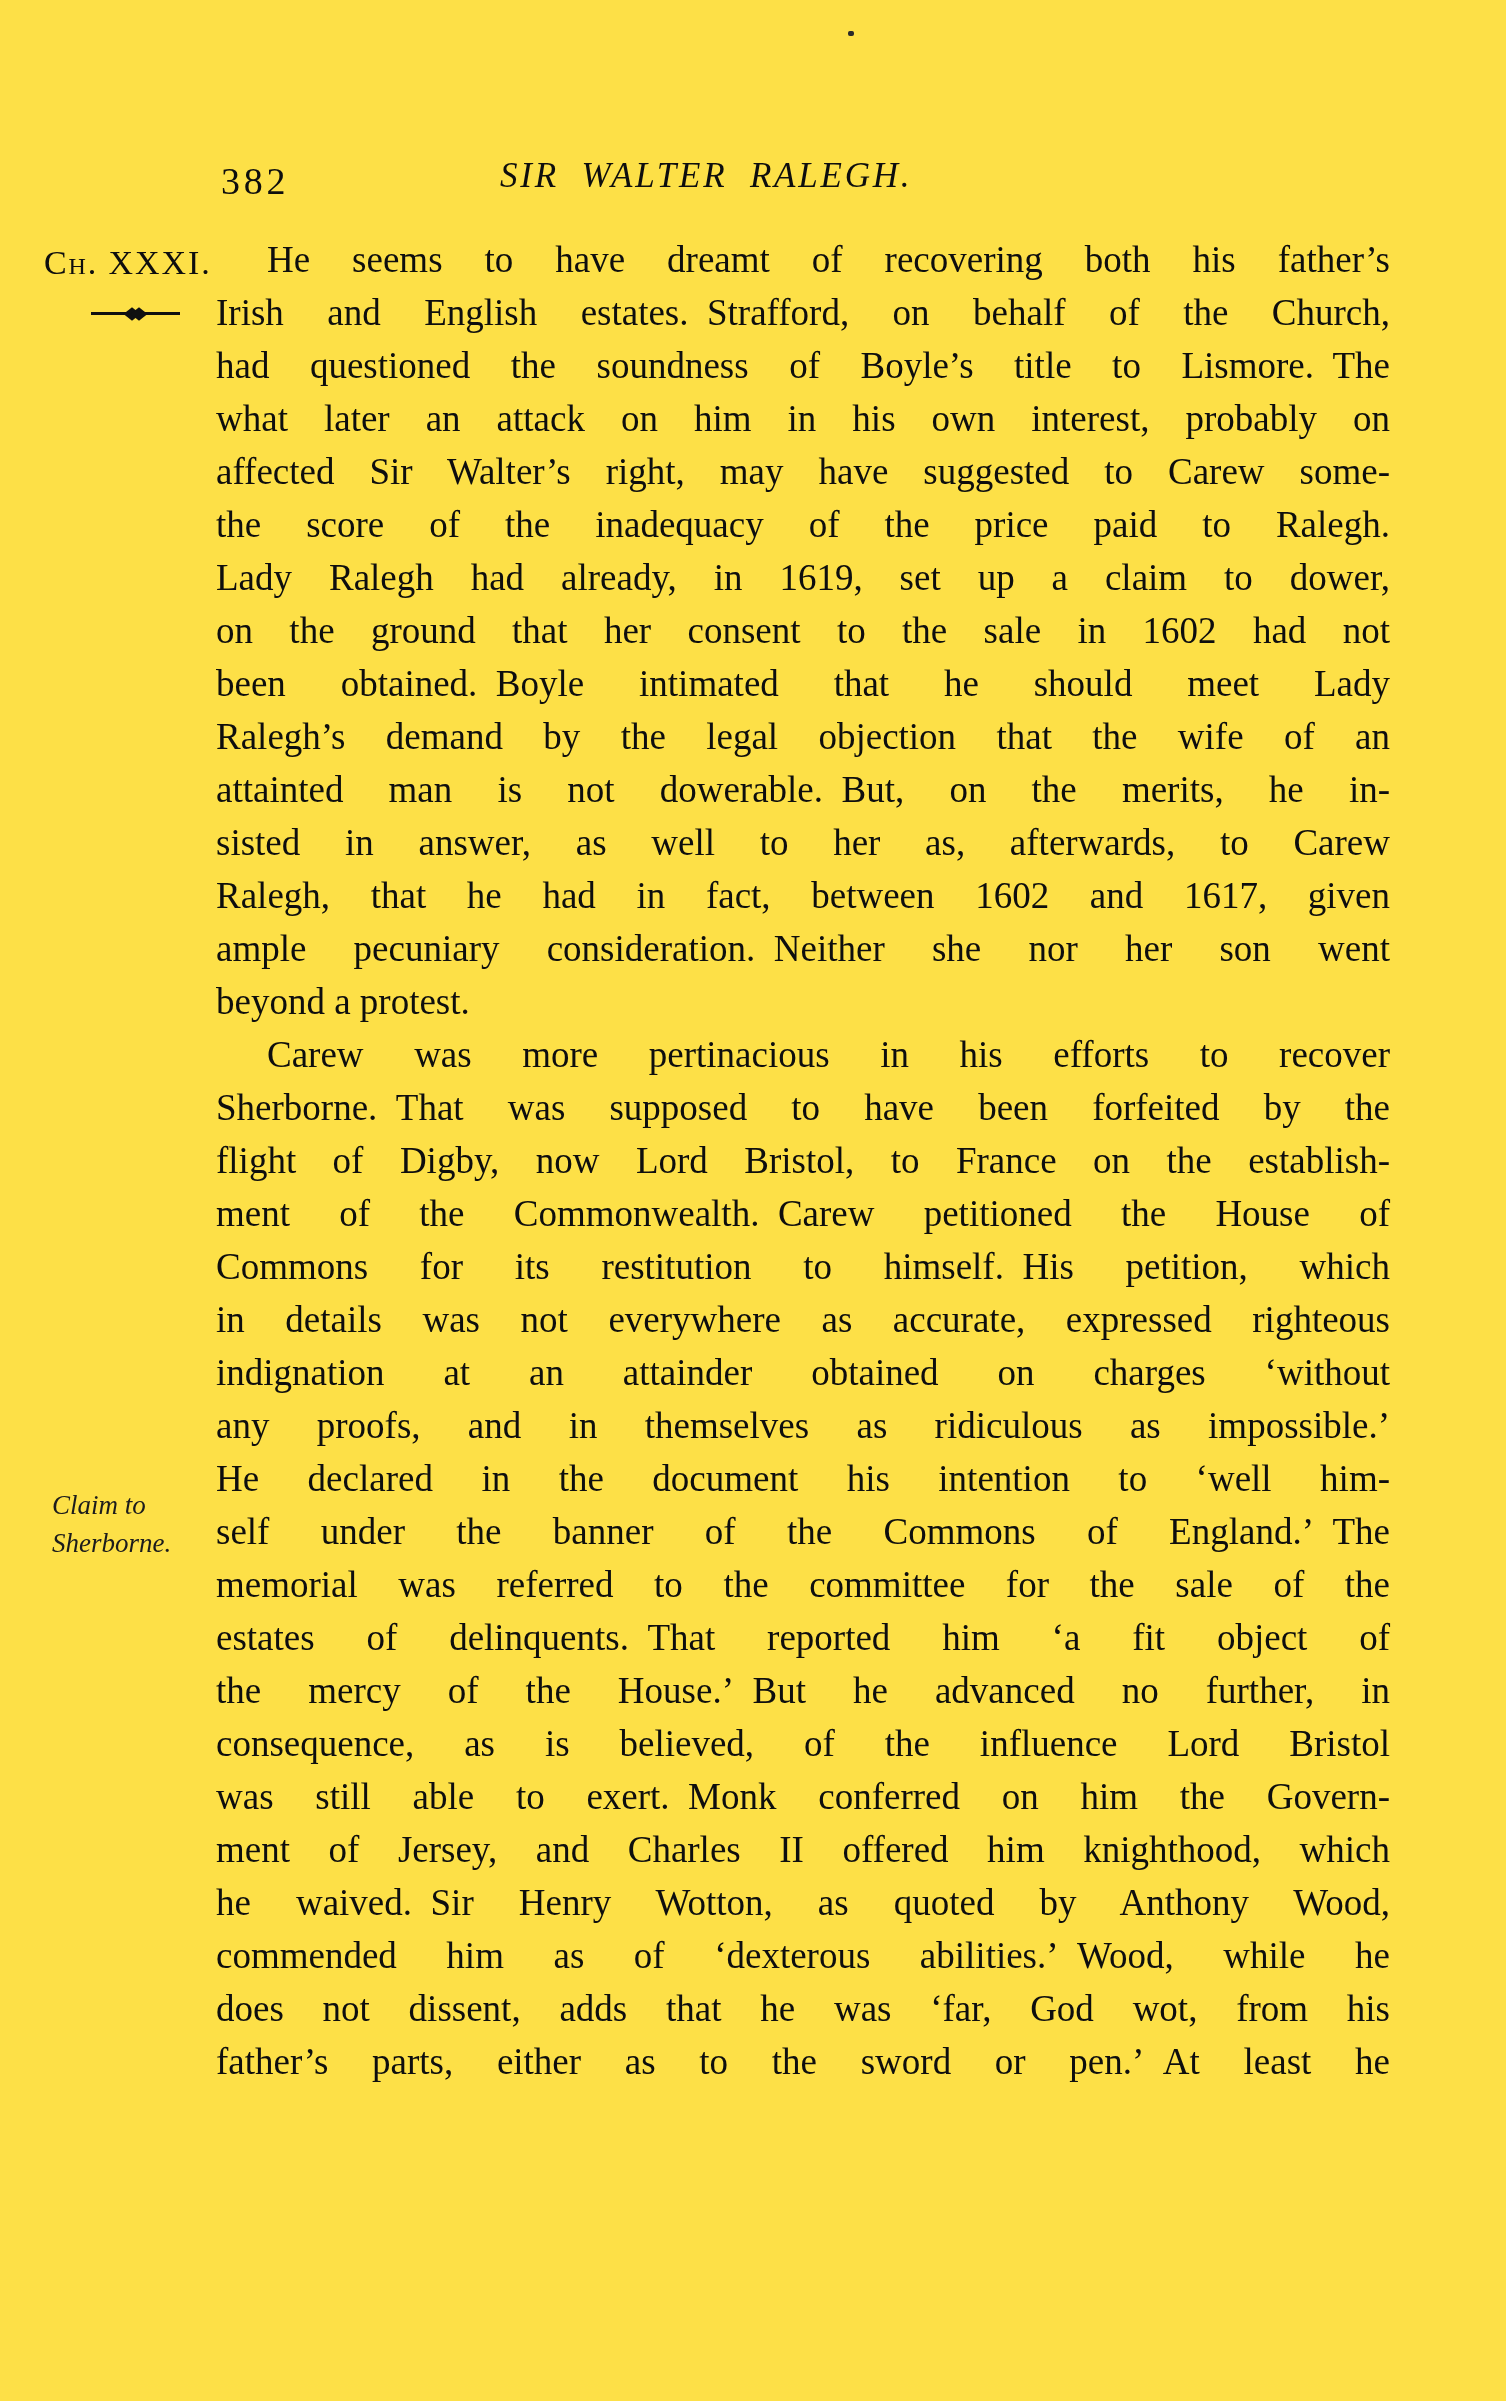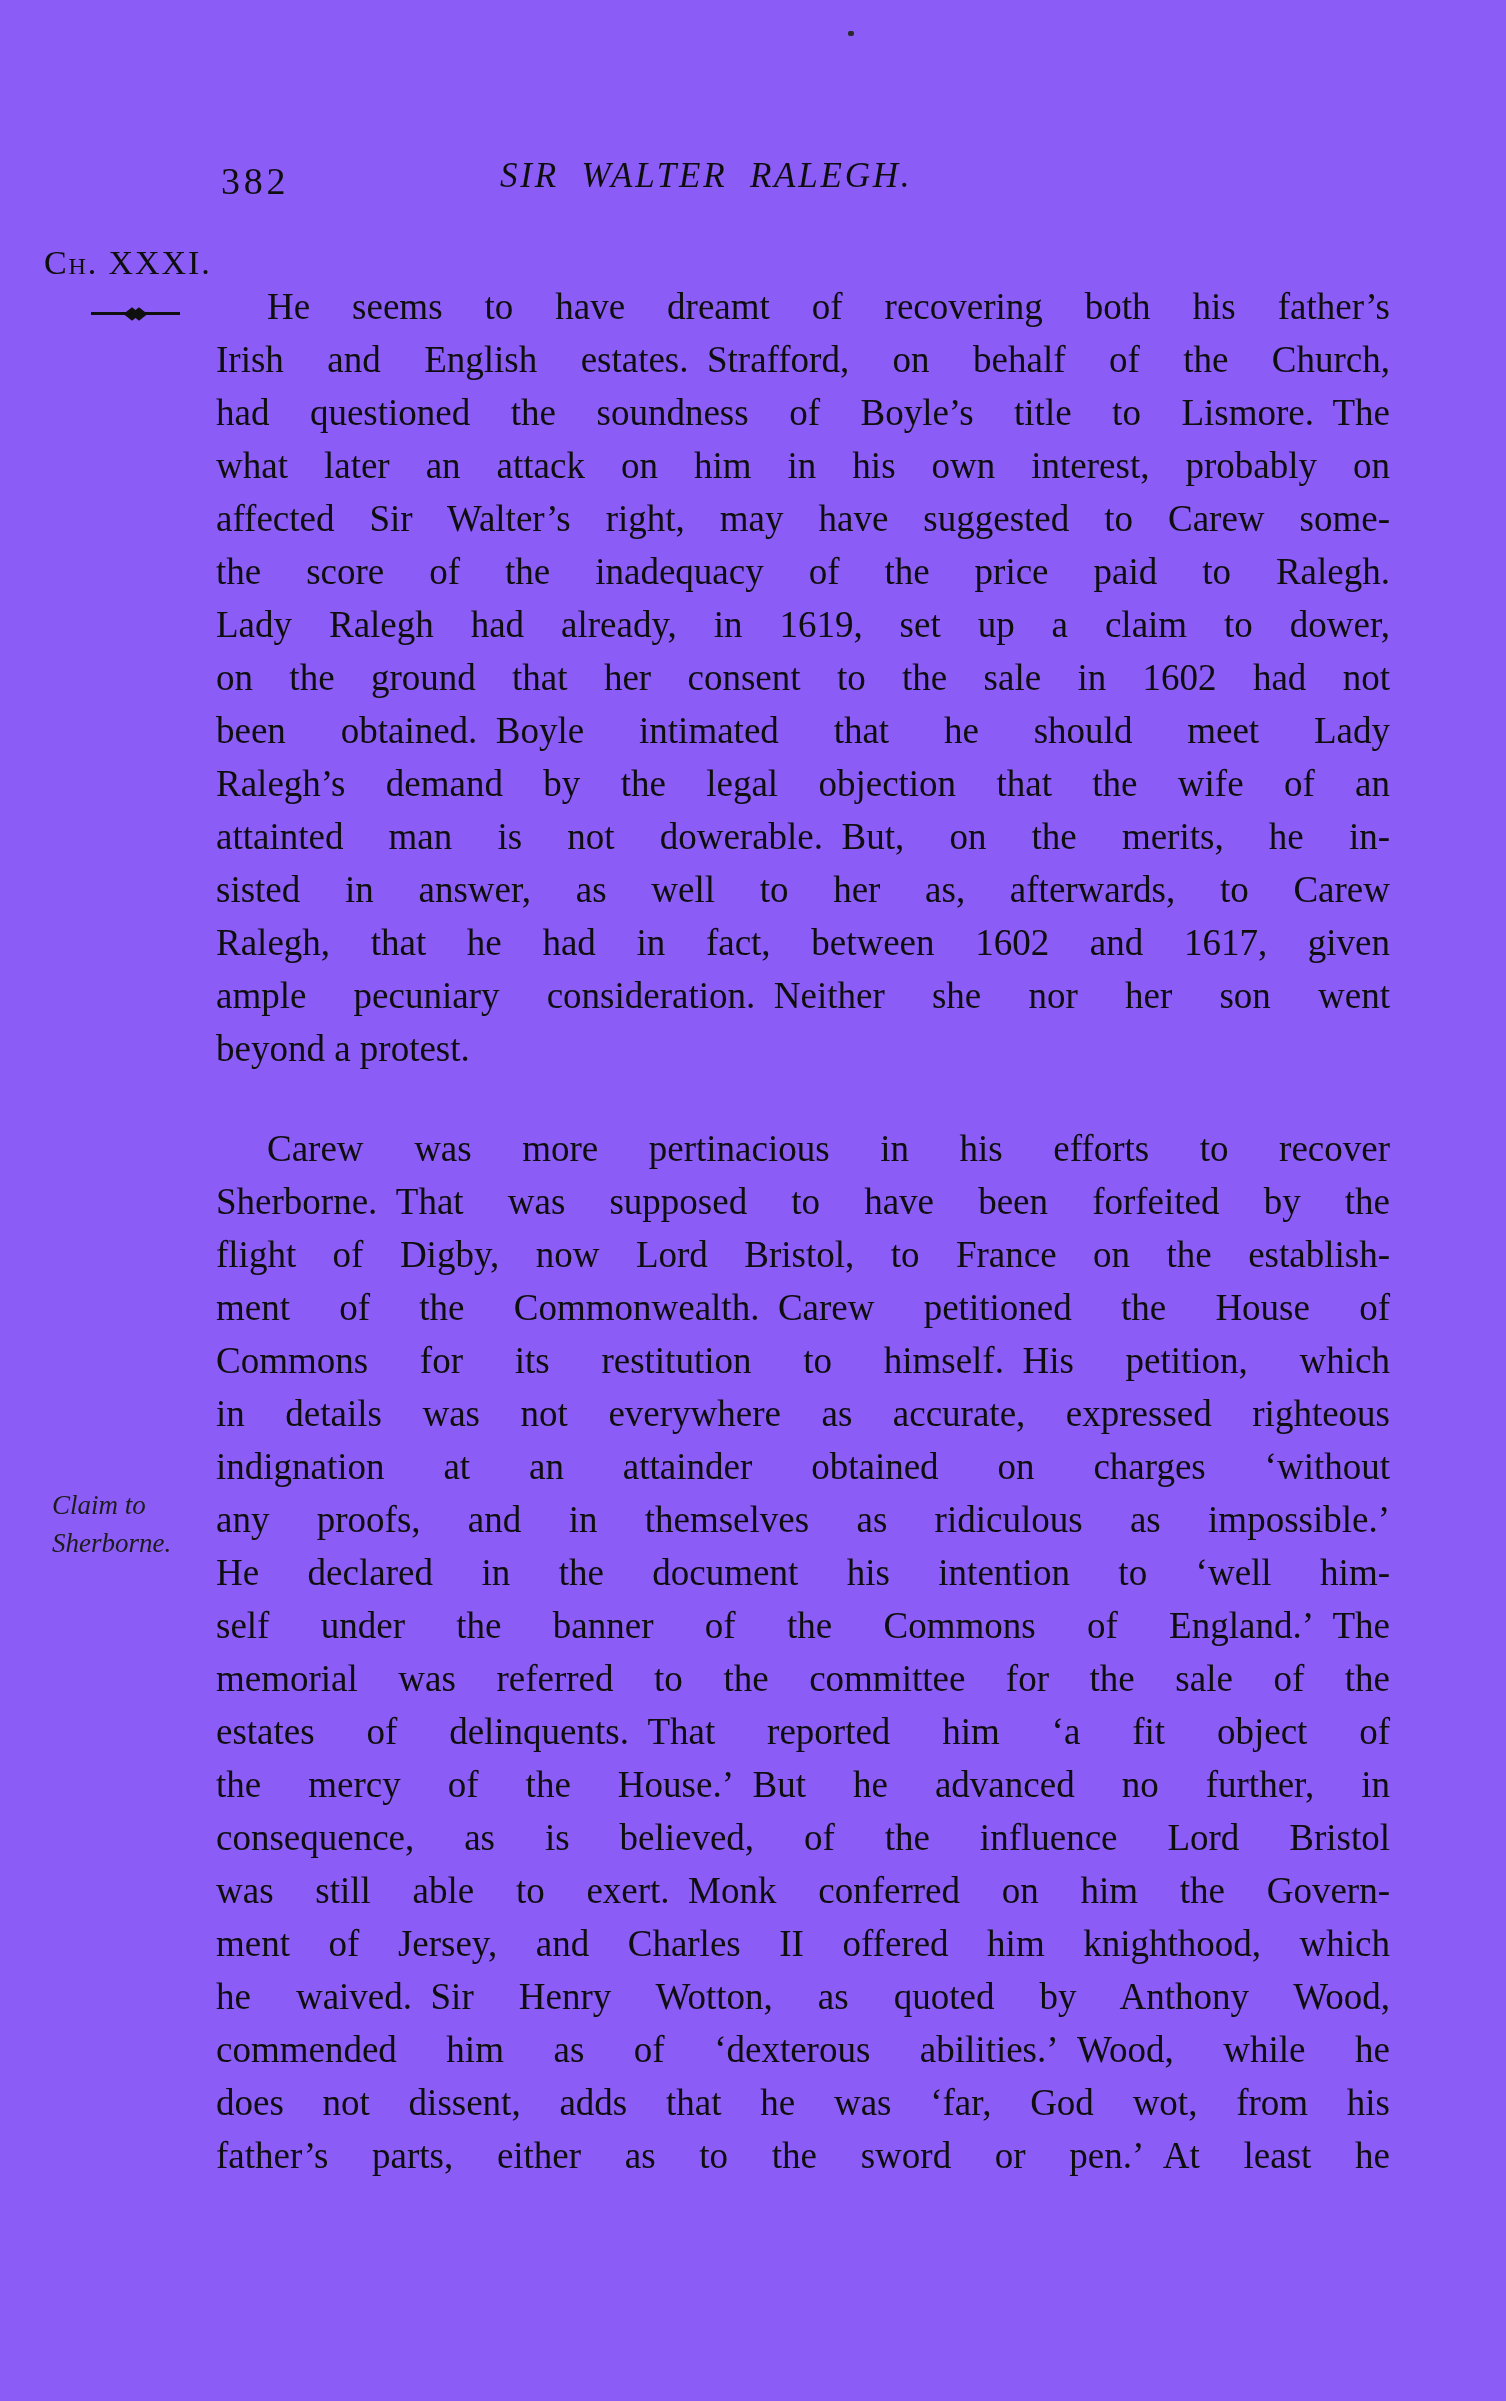--- a/index.html
+++ b/index.html
@@ -1,20 +1,20 @@
 <!DOCTYPE html>
 <html style="font-size:15px"><head>
 <meta charset="utf-8">
 <style>
   html, body { margin: 0; padding: 0; background: #e8e8e8; }
   #page {
     position: relative;
     width: 1506px;
     height: 2401px;
-    background: #8b5cf6;
+    background: #fde047;
     font-family: "Liberation Serif", "DejaVu Serif", serif;
     color: #0e0e0e;
     overflow: hidden;
   }
 
   
   .page-number {
     position: absolute;
     left: 221px; top: 159px;
     font-size: 38px;
@@ -75,21 +75,21 @@
   .line {
     height: 53px;
     line-height: 53px;
     font-size: 37px;
     text-align: justify;
     text-align-last: justify;
     text-justify: inter-word;
     white-space: normal;
     overflow: visible;
   }
-  .line.indent { text-indent: 51px; margin-top: 47px; }
+  .line.indent { text-indent: 51px; }
   .line.no-just { text-align-last: left; }
 
   
   .scan-speck {
     position: absolute;
     left: 848px; top: 31px;
     width: 5.6px; height: 4.6px;
     background: #2a2a2a;
     border-radius: 1.9px;
   }

